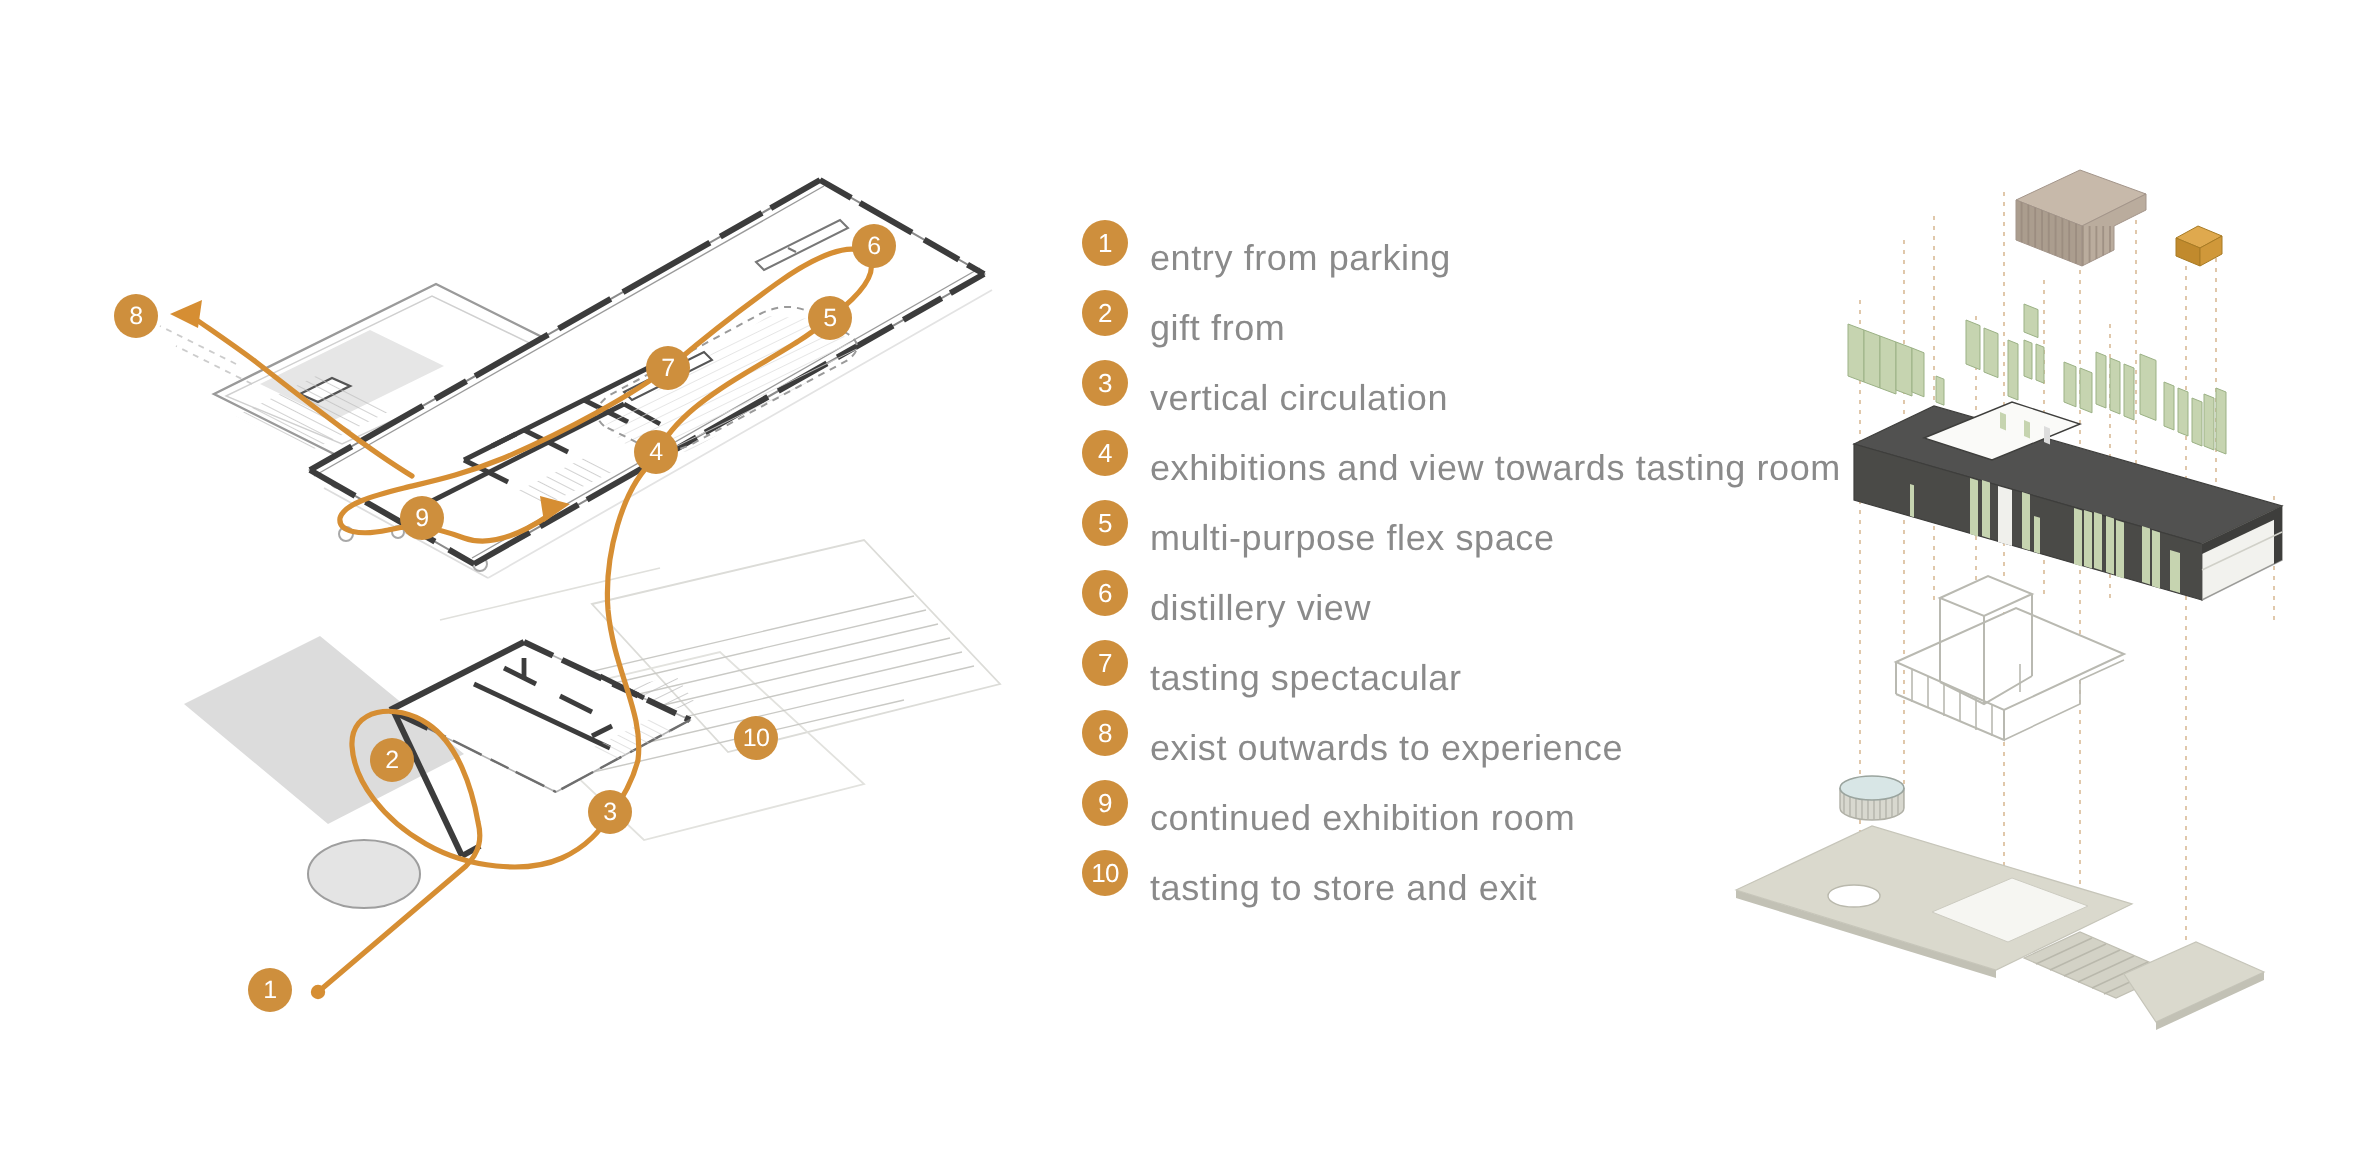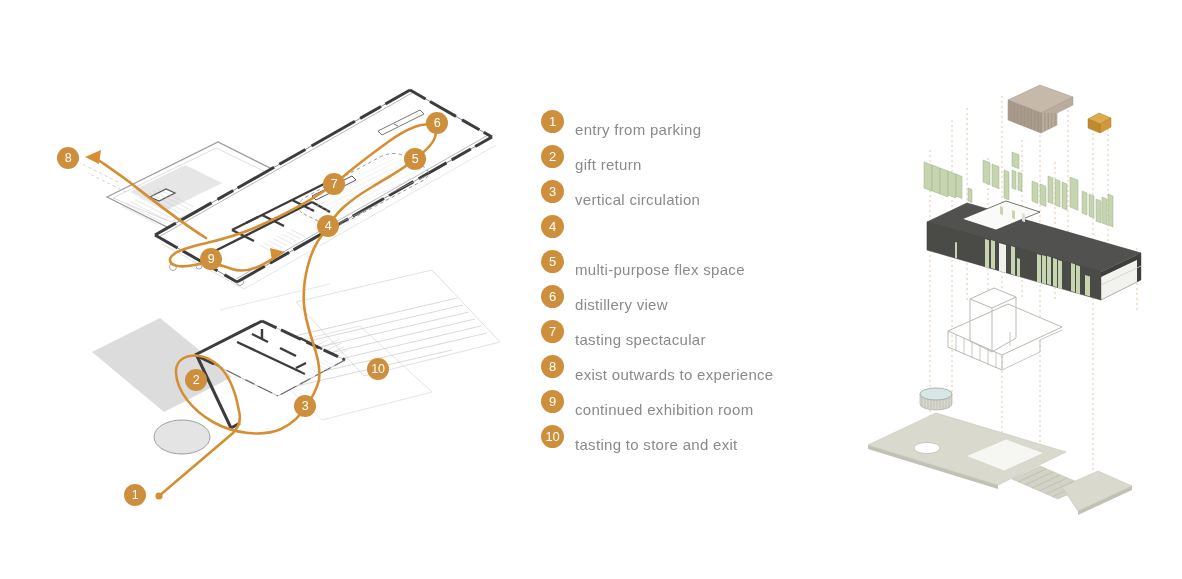--- a/index.html
+++ b/index.html
@@ -20,21 +20,21 @@
   }
   
   .legend{position:absolute;left:541px;top:110px;}
   .legend-row{display:flex;align-items:center;height:23px;margin-bottom:12px;}
   .legend-row .num{
     flex:0 0 23px;width:23px;height:23px;border-radius:50%;
     background:var(--accent);color:#fff;font-size:13px;letter-spacing:-0.3px;
     display:flex;align-items:center;justify-content:center;
   }
   .legend-row .lbl{
-    margin-left:11px;color:var(--legend-text);font-size:15px;letter-spacing:0.3px;
+    margin-left:11px;color:var(--legend-text);font-size:18px;letter-spacing:0.3px;
     white-space:nowrap;
     margin-top:16px;
   }
 </style>
 </head>
 <body>
 
 <div class="canvas">
 
   <svg class="art" width="1182" height="579" viewBox="0 0 1182 579">
@@ -333,28 +333,29 @@
     <div class="pm" style="left:367px;top:358px">10</div>
   </div>
 
   <div class="legend">
     <div class="legend-row">
       <span class="num">1</span>
       <span class="lbl">entry from parking</span>
     </div>
     <div class="legend-row">
       <span class="num">2</span>
-      <span class="lbl">gift return</span>
+      <span class="lbl">gift from</span>
     </div>
     <div class="legend-row">
       <span class="num">3</span>
       <span class="lbl">vertical circulation</span>
     </div>
     <div class="legend-row">
       <span class="num">4</span>
+      <span class="lbl">exhibitions and view towards tasting room</span>
     </div>
     <div class="legend-row">
       <span class="num">5</span>
       <span class="lbl">multi-purpose flex space</span>
     </div>
     <div class="legend-row">
       <span class="num">6</span>
       <span class="lbl">distillery view</span>
     </div>
     <div class="legend-row">

